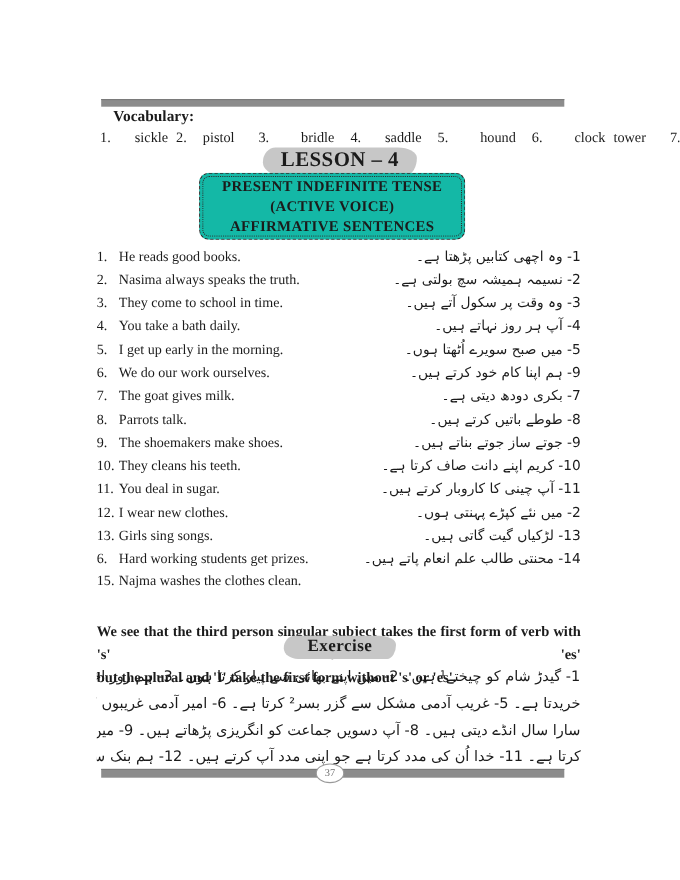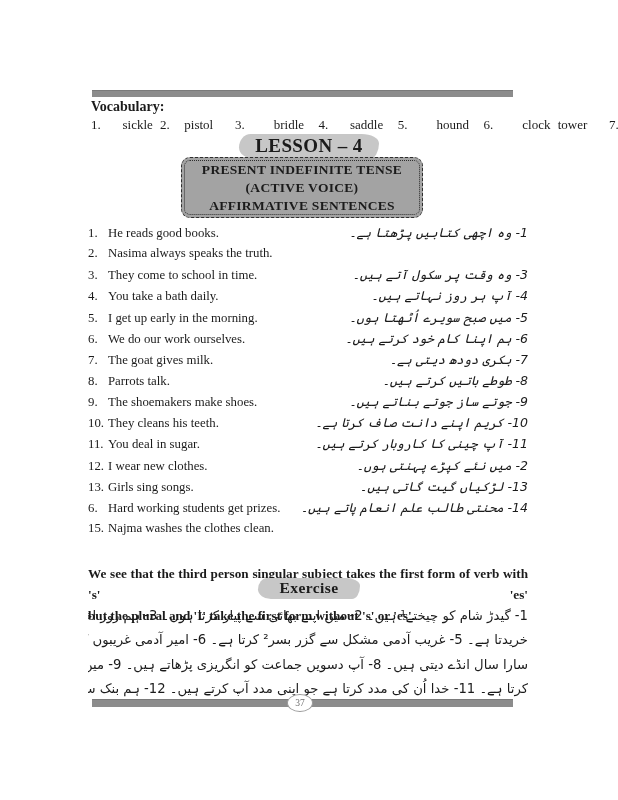--- a/index.html
+++ b/index.html
@@ -3,44 +3,44 @@
 <meta charset="utf-8">
 <style>
   html,body{margin:0;padding:0;background:#ffffff;}
   .page{
     position:relative;width:618px;height:800px;background:#ffffff;
     font-family:"Liberation Serif","DejaVu Serif",serif;color:#1b1b1b;overflow:hidden;
   }
   .rule{position:absolute;background:#8c8c8c;border-top:1px solid #7a7a7a;}
   .rule.top{left:92px;top:90px;width:421px;height:6px;}
   .rule.bottom{left:92px;top:699px;width:421px;height:7px;}
-  .vocab-head{position:absolute;left:91px;top:99px;font-size:14px;font-weight:bold;}
+  .vocab-head{position:absolute;left:103px;top:99px;font-size:14px;font-weight:bold;}
   .vocab-line{position:absolute;left:91px;top:117px;font-size:13px;white-space:pre;word-spacing:4px;}
   .lesson-wrap{position:absolute;left:0;top:134px;width:618px;text-align:center;}
   .hl{
     display:inline-block;background:#c7c7c7;padding:1px 16px 2px 16px;
     border-radius:12px 18px 10px 16px / 14px 10px 16px 12px;
     font-weight:bold;font-size:19px;letter-spacing:.4px;
   }
   .tense-box{
     position:absolute;left:181px;top:157px;width:242px;height:61px;box-sizing:border-box;
-    background:#a3a3a3;border:1.5px dashed #2e2e2e;border-radius:9px;padding:2px;
+    background:#14b8a6;border:1.5px dashed #2e2e2e;border-radius:9px;padding:2px;
   }
   .tense-inner{
     width:100%;height:100%;box-sizing:border-box;border:1px dotted #2e2e2e;border-radius:6px;
     display:flex;flex-direction:column;justify-content:center;text-align:center;
     font-weight:bold;font-size:13.5px;line-height:18px;letter-spacing:.3px;
   }
   .sentences{position:absolute;left:88px;top:222px;width:440px;}
   .srow{display:flex;align-items:baseline;height:21.15px;line-height:21.15px;}
   .srow .num{flex:0 0 20px;font-size:12.8px;}
   .srow .en{flex:1 1 auto;font-size:12.8px;}
   .srow .ur{
     flex:0 0 auto;margin-left:auto;direction:rtl;unicode-bidi:plaintext;
-    font-family:"DejaVu Sans",sans-serif;font-size:12.5px;font-style:italic;
+    font-family:"DejaVu Sans",sans-serif;font-size:12.5px;
   }
   .summary{position:absolute;left:88px;top:540px;width:440px;font-weight:bold;font-size:13.2px;line-height:21px;}
   .summary .jline{text-align:justify;text-align-last:justify;margin-top:23px;}
   .ex-wrap{position:absolute;left:0;top:578px;width:618px;text-align:center;}
   .ex-wrap .hl{font-size:15.5px;padding:1px 22px 2px 22px;}
   .ex-lines{position:absolute;left:88px;top:604px;width:440px;direction:rtl;}
   .exline{
     direction:rtl;text-align:justify;text-align-last:justify;height:24.4px;line-height:24.4px;
     font-family:"DejaVu Sans",sans-serif;font-size:13.2px;white-space:nowrap;overflow:hidden;
   }
@@ -74,40 +74,41 @@
 
   <div class="sentences">
     <div class="srow">
         <span class="num">1.</span>
         <span class="en">He reads good books.</span>
         <span class="ur">1- وہ اچھی کتابیں پڑھتا ہے۔</span>
       </div>
     <div class="srow">
         <span class="num">2.</span>
         <span class="en">Nasima always speaks the truth.</span>
+        <span class="ur">2- نسیمہ ہمیشہ سچ بولتی ہے۔</span>
       </div>
     <div class="srow">
         <span class="num">3.</span>
         <span class="en">They come to school in time.</span>
         <span class="ur">3- وہ وقت پر سکول آتے ہیں۔</span>
       </div>
     <div class="srow">
         <span class="num">4.</span>
         <span class="en">You take a bath daily.</span>
         <span class="ur">4- آپ ہر روز نہاتے ہیں۔</span>
       </div>
     <div class="srow">
         <span class="num">5.</span>
         <span class="en">I get up early in the morning.</span>
         <span class="ur">5- میں صبح سویرے اُٹھتا ہوں۔</span>
       </div>
     <div class="srow">
         <span class="num">6.</span>
         <span class="en">We do our work ourselves.</span>
-        <span class="ur">6- ہم اپنا کام خود کرتے ہیں۔</span>
+        <span class="ur">9- ہم اپنا کام خود کرتے ہیں۔</span>
       </div>
     <div class="srow">
         <span class="num">7.</span>
         <span class="en">The goat gives milk.</span>
         <span class="ur">7- بکری دودھ دیتی ہے۔</span>
       </div>
     <div class="srow">
         <span class="num">8.</span>
         <span class="en">Parrots talk.</span>
         <span class="ur">8- طوطے باتیں کرتے ہیں۔</span>

